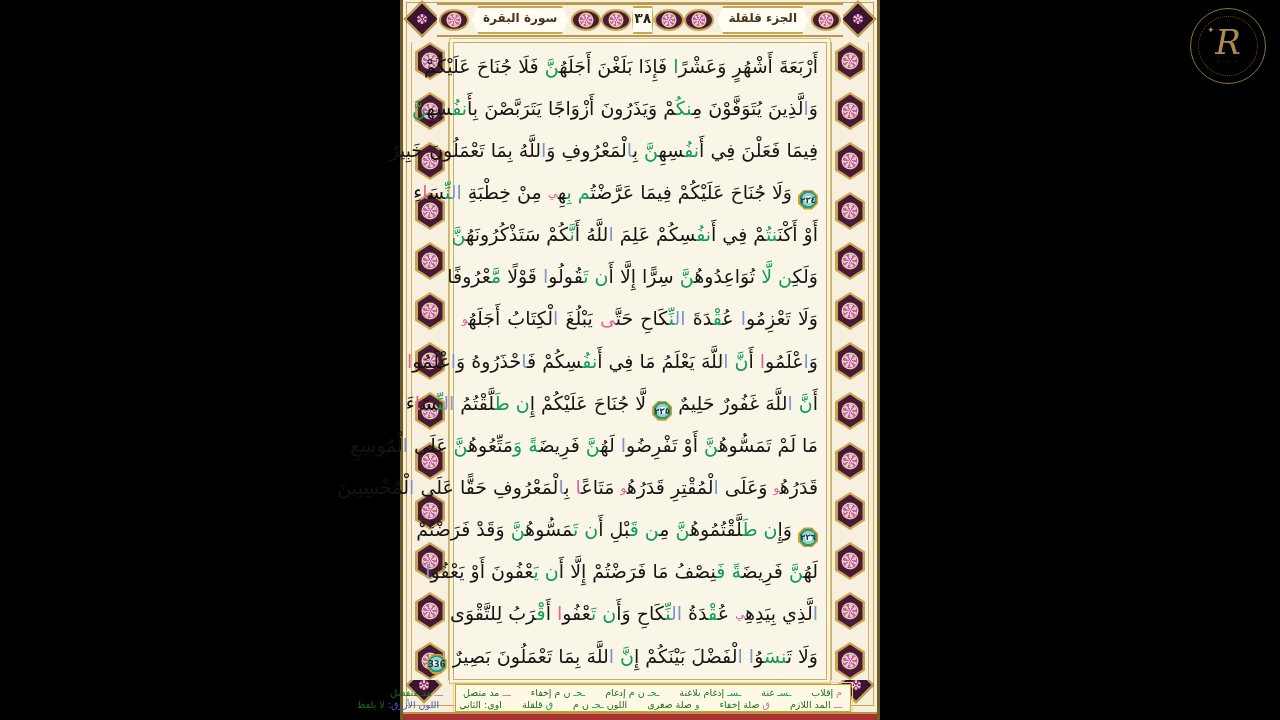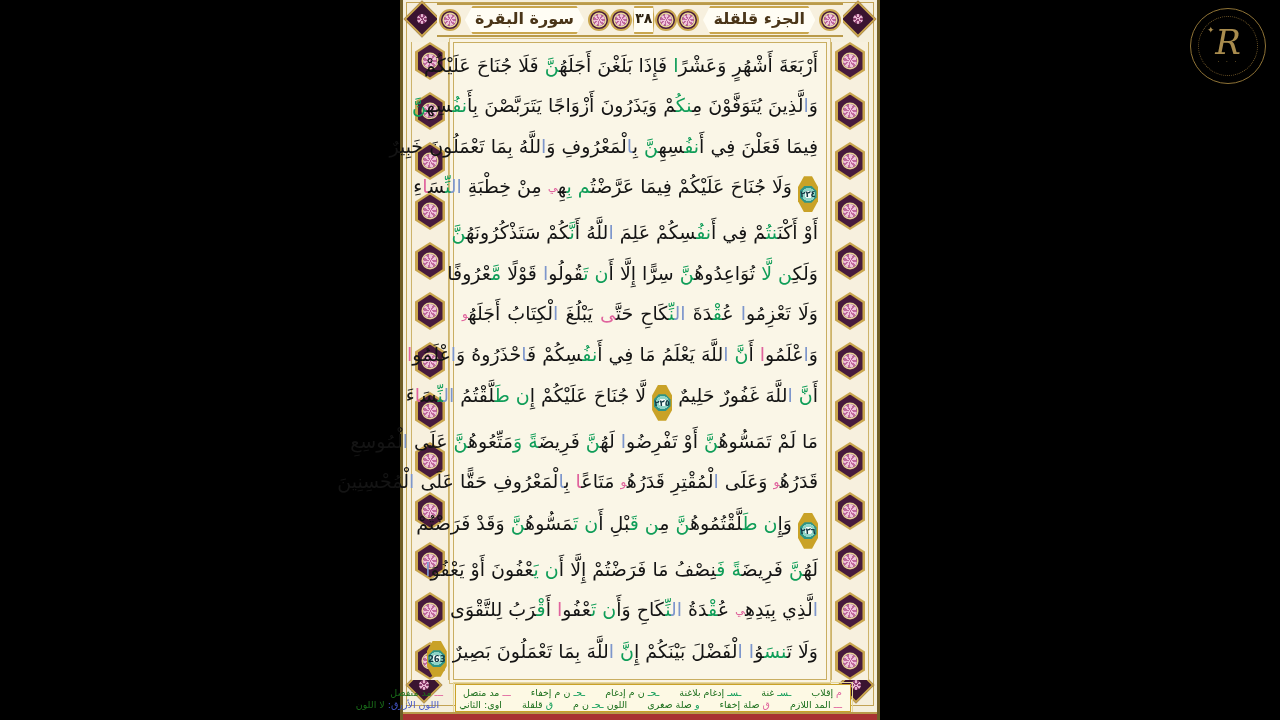--- a/index.html
+++ b/index.html
@@ -9,21 +9,21 @@
   .page{position:absolute;left:400px;top:0;width:480px;height:720px;background:#f5efdc;
         border-left:3px solid #6e5d26;border-right:3px solid #6e5d26;box-sizing:border-box;}
   .inner-frame{position:absolute;left:3px;right:3px;top:2px;bottom:14px;
                border:1px solid #c2a355;pointer-events:none;}
   
   .band-top{position:absolute;left:34px;right:34px;top:3px;height:34px;
             display:flex;align-items:center;justify-content:space-between;
             border-top:2px solid #b99a4a;border-bottom:2px solid #b99a4a;
             background:#f7f0de;padding:0 2px;box-sizing:border-box;}
   .cartouche{background:#fffdf4;border:2px solid #c9a64e;height:24px;line-height:21px;
-             padding:0 12px;color:#4a3518;font-weight:bold;font-size:16px;text-align:center;
+             padding:0 12px;color:#4a3518;font-weight:bold;font-size:12px;text-align:center;
              clip-path:polygon(3% 50%,9% 0,91% 0,97% 50%,91% 100%,9% 100%);
              white-space:nowrap;flex:0 0 auto;}
   .cartouche.num{font-size:14px;padding:0 1px;color:#2e2210;}
   .oval{width:34px;height:22px;border-radius:50%;background:#471a3c;border:2px solid #c9a64e;
         display:flex;align-items:center;justify-content:center;flex:0 1 auto;box-sizing:border-box;}
   .oval::before{content:"";width:12px;height:12px;border-radius:50%;
         background:repeating-conic-gradient(#f0c3da 0 25deg,#c06a9e 25deg 50deg);
         box-shadow:0 0 0 1.5px #e9d595;}
   
   .corner{position:absolute;width:26px;height:26px;background:#3a1430;border:2px solid #c9a64e;
@@ -51,21 +51,21 @@
               border:1px solid #c9ae62;box-shadow:0 0 0 3px #faf4e4,0 0 0 4px #d6bf7e;box-sizing:border-box;}
   .lines{height:100%;display:flex;flex-direction:column;justify-content:space-around;
          direction:rtl;padding:2px 8px;box-sizing:border-box;}
   .qline{direction:rtl;white-space:nowrap;text-align:justify;text-align-last:justify;
          font-size:19px;color:#141414;line-height:40px;}
   .seg.c-k{color:#141414}
   .seg.c-g{color:#0f9d58}
   .seg.c-p{color:#e0639d}
   .seg.c-b{color:#7d96cc}
   .seg.c-ps{color:#e0639d;font-size:12px;vertical-align:2px;}
-  .vmark{display:inline-flex;width:20px;height:36px;vertical-align:-4px;
+  .vmark{display:inline-flex;width:20px;height:20px;vertical-align:-4px;
          background:#c9a227;align-items:center;justify-content:center;
          clip-path:polygon(30% 0,70% 0,100% 30%,100% 70%,70% 100%,30% 100%,0 70%,0 30%);}
   .vmark-in{display:flex;width:17px;height:17px;align-items:center;justify-content:center;
          background:radial-gradient(circle,#f2fbf7 0 30%,#8fd4c6 31% 55%,#2e9486 56%);
          clip-path:polygon(30% 0,70% 0,100% 30%,100% 70%,70% 100%,30% 100%,0 70%,0 30%);
          font-size:8.5px;font-weight:bold;color:#143a46;}
   
   .legend{position:absolute;left:52px;right:26px;bottom:8px;height:28px;background:#fdf9e4;
           border:1px solid #c9a227;outline:1px solid #e7d89a;outline-offset:1px;
           display:flex;flex-direction:column;justify-content:space-around;
@@ -210,21 +210,21 @@
               <span class="vmark-in">٢٣٥</span>
             </span><span class="seg c-k"> لَّا جُنَاحَ عَلَيْكُمْ إِ</span><span class="seg c-g">ن طَ</span><span class="seg c-k">لَّقْتُمُ </span><span class="seg c-b">ال</span><span class="seg c-g">نِّ</span><span class="seg c-k">سَ</span><span class="seg c-p">ا</span><span class="seg c-k">ءَ</span></div>
           <div class="qline"><span class="seg c-k">مَا لَمْ تَمَسُّوهُ</span><span class="seg c-g">نَّ</span><span class="seg c-k"> أَوْ تَفْرِضُو</span><span class="seg c-b">ا</span><span class="seg c-k"> لَهُ</span><span class="seg c-g">نَّ</span><span class="seg c-k"> فَرِيضَ</span><span class="seg c-g">ةً وَ</span><span class="seg c-k">مَتِّعُوهُ</span><span class="seg c-g">نَّ</span><span class="seg c-k"> عَلَى </span><span class="seg c-b">ا</span><span class="seg c-k">لْمُوسِعِ</span></div>
           <div class="qline"><span class="seg c-k">قَدَرُهُ</span><span class="seg c-ps">و</span><span class="seg c-k"> وَعَلَى </span><span class="seg c-b">ا</span><span class="seg c-k">لْمُقْتِرِ قَدَرُهُ</span><span class="seg c-ps">و</span><span class="seg c-k"> مَتَاعً</span><span class="seg c-p">ا</span><span class="seg c-k"> بِ</span><span class="seg c-b">ا</span><span class="seg c-k">لْمَعْرُوفِ حَقًّا عَلَى </span><span class="seg c-b">ا</span><span class="seg c-k">لْمُحْسِنِينَ</span></div>
           <div class="qline"><span class="vmark">
               <span class="vmark-in">٢٣٦</span>
             </span><span class="seg c-k"> وَإِ</span><span class="seg c-g">ن طَ</span><span class="seg c-k">لَّقْتُمُوهُ</span><span class="seg c-g">نَّ</span><span class="seg c-k"> مِ</span><span class="seg c-g">ن قَ</span><span class="seg c-k">بْلِ أَ</span><span class="seg c-g">ن تَ</span><span class="seg c-k">مَسُّوهُ</span><span class="seg c-g">نَّ</span><span class="seg c-k"> وَقَدْ فَرَضْتُمْ</span></div>
           <div class="qline"><span class="seg c-k">لَهُ</span><span class="seg c-g">نَّ</span><span class="seg c-k"> فَرِيضَ</span><span class="seg c-g">ةً فَ</span><span class="seg c-k">نِصْفُ مَا فَرَضْتُمْ إِلَّ</span><span class="seg c-p">ا</span><span class="seg c-k"> أَ</span><span class="seg c-g">ن يَ</span><span class="seg c-k">عْفُونَ أَوْ يَعْفُوَ</span><span class="seg c-b">ا</span></div>
           <div class="qline"><span class="seg c-b">ا</span><span class="seg c-k">لَّذِي بِيَدِهِ</span><span class="seg c-ps">ي</span><span class="seg c-k"> عُ</span><span class="seg c-g">قْ</span><span class="seg c-k">دَةُ </span><span class="seg c-b">ال</span><span class="seg c-g">نِّ</span><span class="seg c-k">كَاحِ وَأَ</span><span class="seg c-g">ن تَ</span><span class="seg c-k">عْفُو</span><span class="seg c-p">ا</span><span class="seg c-k"> أَ</span><span class="seg c-g">قْ</span><span class="seg c-k">رَبُ لِلتَّقْوَى</span></div>
           <div class="qline"><span class="seg c-k">وَلَا تَ</span><span class="seg c-g">نسَ</span><span class="seg c-k">وُ</span><span class="seg c-b">ا</span><span class="seg c-k"> </span><span class="seg c-b">ا</span><span class="seg c-k">لْفَضْلَ بَيْنَكُمْ إِ</span><span class="seg c-g">نَّ</span><span class="seg c-k"> </span><span class="seg c-b">ا</span><span class="seg c-k">للَّهَ بِمَا تَعْمَلُونَ بَصِيرٌ </span><span class="vmark">
-              <span class="vmark-in">263</span>
+              <span class="vmark-in">336</span>
             </span></div>
         </div>
     </div>
 
     <div class="legend">
       <div class="legend-row">
           <span class="leg-item"><span class="lg-p">م </span><span class="lg-lg">إقلاب</span></span>
           <span class="leg-item"><span class="lg-g">ـسـ </span><span class="lg-lg">غنة</span></span>
           <span class="leg-item"><span class="lg-g">ـسـ </span><span class="lg-lg">إدغام بلاغنة</span></span>
           <span class="leg-item"><span class="lg-g">ـحـ </span><span class="lg-lg">ن م إدغام</span></span>
@@ -232,21 +232,21 @@
           <span class="leg-item"><span class="lg-p">ـــ </span><span class="lg-lg">مد متصل</span></span>
           <span class="leg-item"><span class="lg-p">ـــ </span><span class="lg-lg">مد منفصل</span></span>
         </div>
       <div class="legend-row">
           <span class="leg-item"><span class="lg-p">ـــ </span><span class="lg-lg">المد اللازم</span></span>
           <span class="leg-item"><span class="lg-p">ق </span><span class="lg-lg">صلة إخفاء</span></span>
           <span class="leg-item"><span class="lg-g">و </span><span class="lg-lg">صلة صغرى</span></span>
           <span class="leg-item"><span class="lg-lg">اللون </span><span class="lg-g">ـحـ </span><span class="lg-lg">ن م</span></span>
           <span class="leg-item"><span class="lg-g">ق </span><span class="lg-lg">قلقلة</span></span>
           <span class="leg-item"><span class="lg-lg">اوى: الثاني</span></span>
-          <span class="leg-item"><span class="lg-bl">اللون الأزرق:</span><span class="lg-lg"> لا اللون</span></span>
+          <span class="leg-item"><span class="lg-bl">اللون الأزرق:</span><span class="lg-lg"> لا يلفظ</span></span>
         </div>
     </div>
 
     <div class="bottom-gold"></div>
     <div class="bottom-red"></div>
   </div>
 
   <div class="logo">
     <div class="logo-ring"></div>
     <span class="logo-spark">✦</span>

